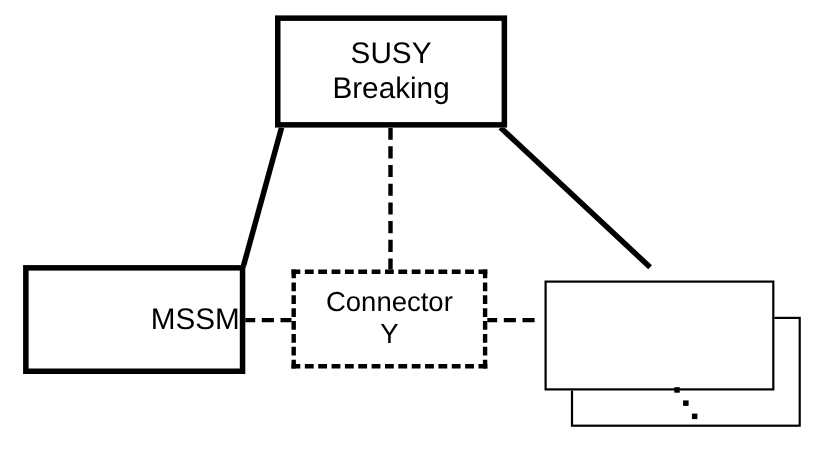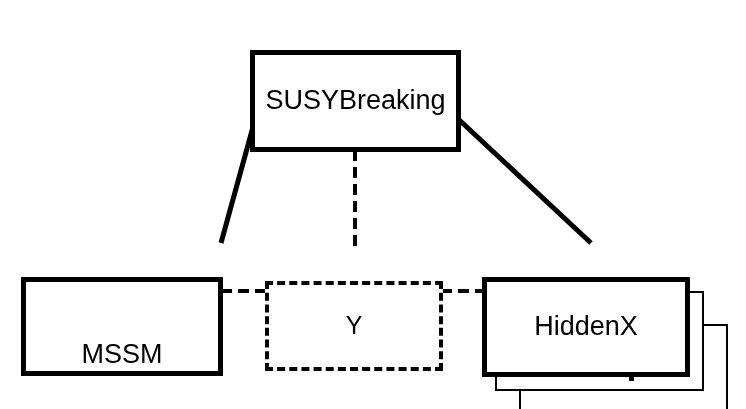--- a/index.html
+++ b/index.html
@@ -20,26 +20,26 @@
     left: 0;
     top: 0;
     width: 746px;
     height: 409px;
   }
   .node {
     position: absolute;
     box-sizing: border-box;
     background: #ffffff;
     display: flex;
+    flex-direction: column;
     align-items: center;
     justify-content: center;
     color: #000000;
     line-height: 1.18;
     white-space: nowrap;
-    margin-top: 36px;
   }
   .node-solid {
     border: 5px solid #000000;
   }
   .node-dashed {
     border: 4px dashed #000000;
   }
   .node-ghost {
     border: 2px solid #000000;
   }
@@ -141,21 +141,18 @@
   <div class="node node-solid" id="node-susy">
     <span class="node-line">SUSY</span>
     <span class="node-line">Breaking</span>
   </div>
 
   <div class="node node-solid" id="node-mssm">
     <span class="node-line">MSSM</span>
   </div>
 
   <div class="node node-dashed" id="node-connector">
+    <span class="node-line">Connector</span>
     <span class="node-line">Y</span>
   </div>
 
-  <div class="node node-solid" id="node-hidden">
-    <span class="node-line">Hidden</span>
-    <span class="node-line">X</span>
-  </div>
 
 </div>
 
 </body></html>

